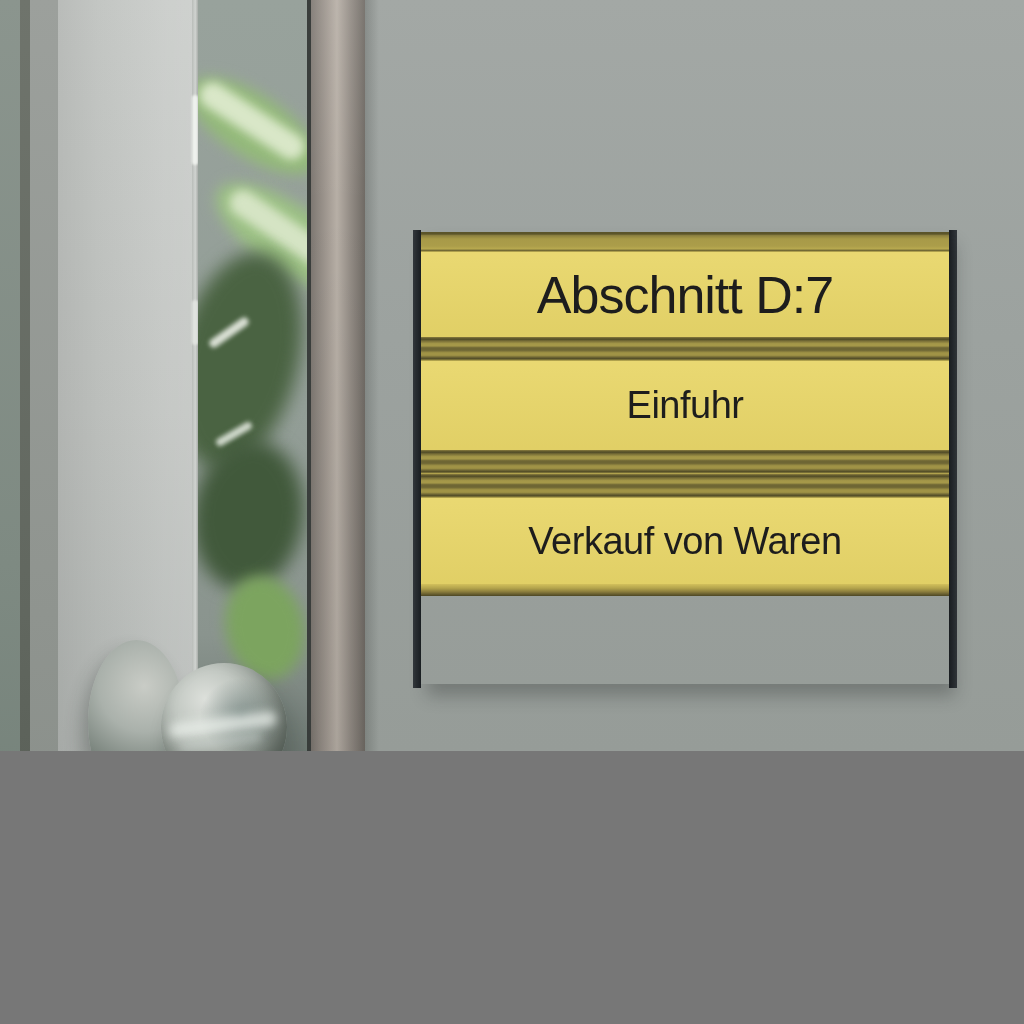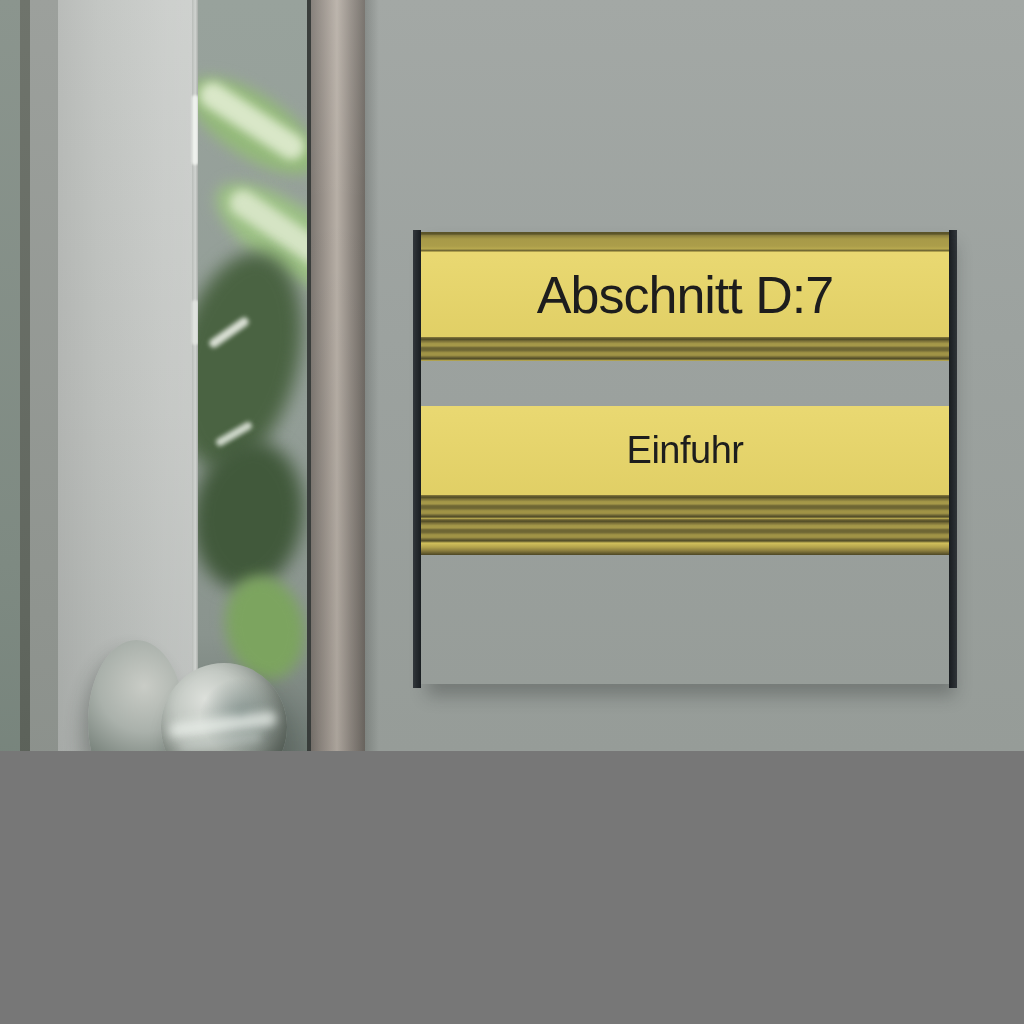--- a/index.html
+++ b/index.html
@@ -86,21 +86,21 @@
   .field{position:absolute;left:8px;top:2px;width:528px;height:452px;
     display:flex;flex-direction:column;
     box-shadow:6px 12px 16px rgba(30,34,32,0.28);}
   .s-topstrip{height:20px;
     background:linear-gradient(180deg,#5b5429 0%,#5b5429 10%,#8d8140 18%,#a89a48 35%,#ab9d4a 70%,#b8a94f 84%,#6e6634 93%,#d0bf5c 100%);}
   .s-panel{display:flex;align-items:center;justify-content:center;
     background:
       linear-gradient(180deg,rgba(255,255,255,0.06) 0%,rgba(0,0,0,0.03) 100%),
       #e8d669;}
   .s-panel.p1{height:85px;}
-  .s-panel.p2{height:89px;margin-top:45px;}
+  .s-panel.p2{height:89px;}
   .s-panel.p3{height:88px;}
   .s-panel.p4{height:86px;}
   .s-groove{height:24px;
     background:linear-gradient(180deg,
       #8a7d3e 0%,#4f4a26 9%,#7a7038 17%,#a59849 28%,#a59849 37%,
       #6e6634 45%,#6e6634 55%,#a09346 66%,#a09346 76%,#6b6333 85%,#4f4a26 91%,#cdbc59 100%);}
   .s-botstrip{height:12px;
     background:linear-gradient(180deg,#d2c05c 0%,#b3a34c 35%,#8a7c3d 65%,#4c4624 100%);}
   .sign-title{font-size:52px;letter-spacing:-1px;color:#1d1d1d;}
   .sign-row{font-size:38px;letter-spacing:-0.5px;color:#1d1d1d;}
@@ -151,17 +151,20 @@
       <div class="s-topstrip"></div>
       <div class="s-panel p1">
         <span class="sign-title">Abschnitt D:7</span>
       </div>
       <div class="s-groove"></div>
       <div class="s-panel p2">
         <span class="sign-row">Einfuhr</span>
       </div>
       <div class="s-groove"></div>
       <div class="s-groove"></div>
+      <div class="s-panel p4">
+        <span class="sign-row">Verkauf von Waren</span>
+      </div>
       <div class="s-botstrip"></div>
     </div>
   </div>
 
 </div>
 
 </body></html>

